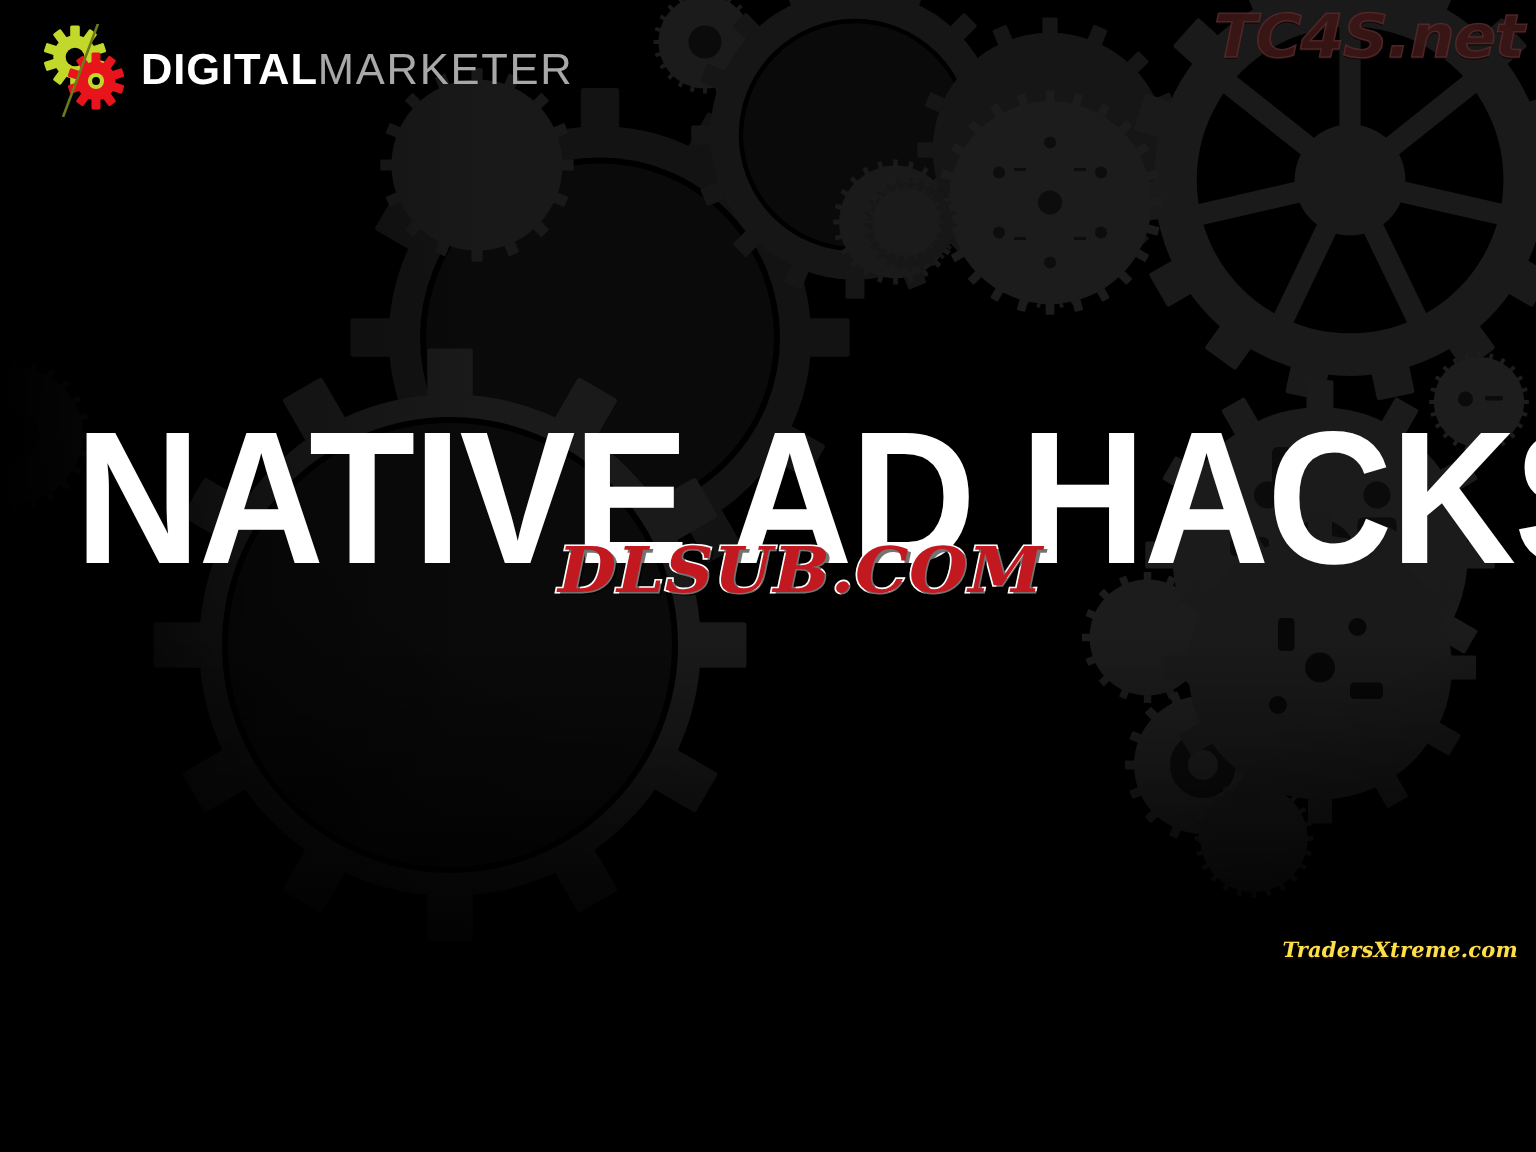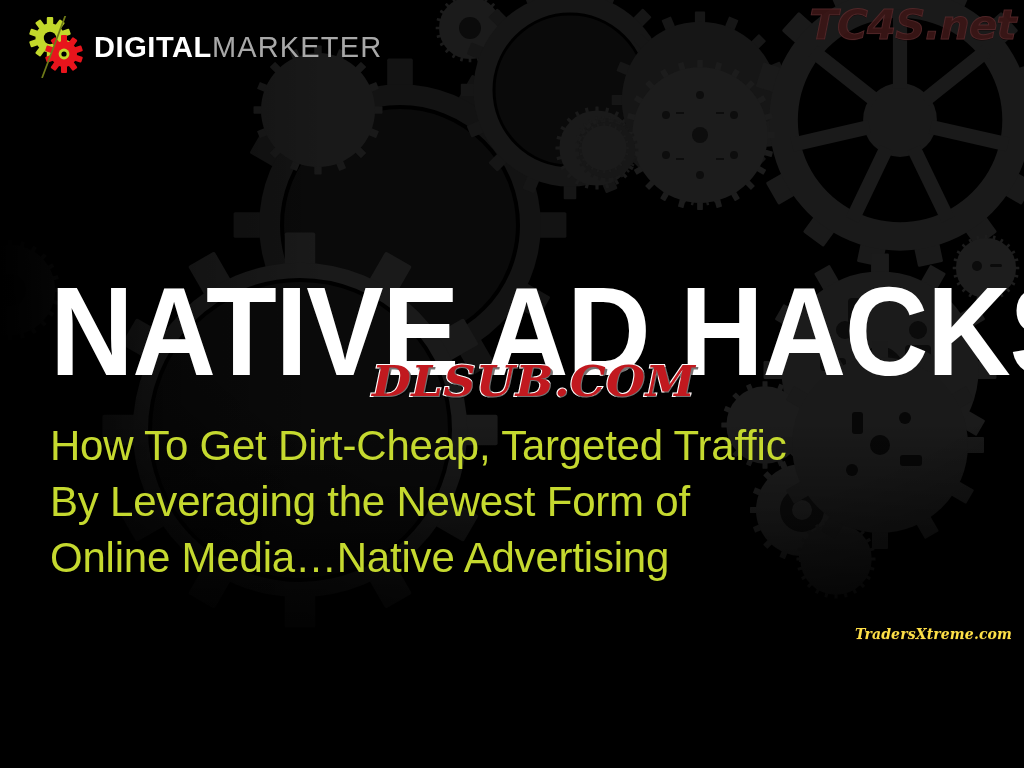--- a/index.html
+++ b/index.html
@@ -600,21 +600,16 @@
   </div>
 
   <div id="tc4s">TC4S.net</div>
 
   <h1 id="title">NATIVE AD HACKS</h1>
 
   <div id="dlsub">
     <span class="inner">DLSUB.COM</span>
   </div>
 
-  <div id="subtitle">
-    <div>How To Get Dirt-Cheap, Targeted Traffic</div>
-    <div>By Leveraging the Newest Form of</div>
-    <div>Online Media…Native Advertising</div>
-  </div>
 
   <div id="tradersx">TradersXtreme.com</div>
 
 </div>
 
 </body></html>

